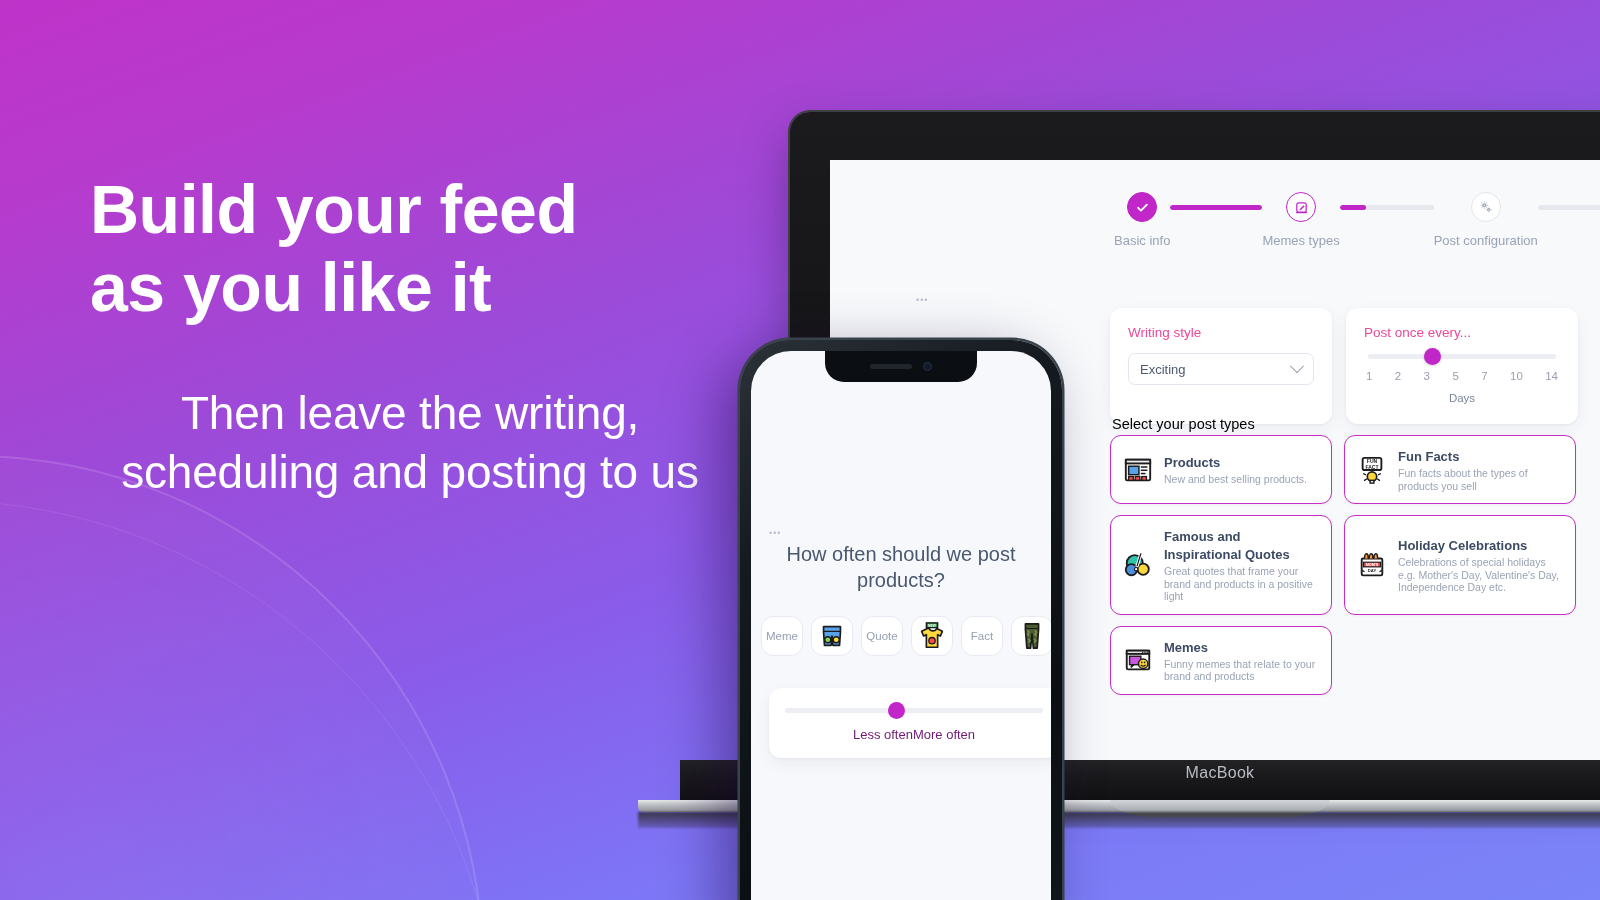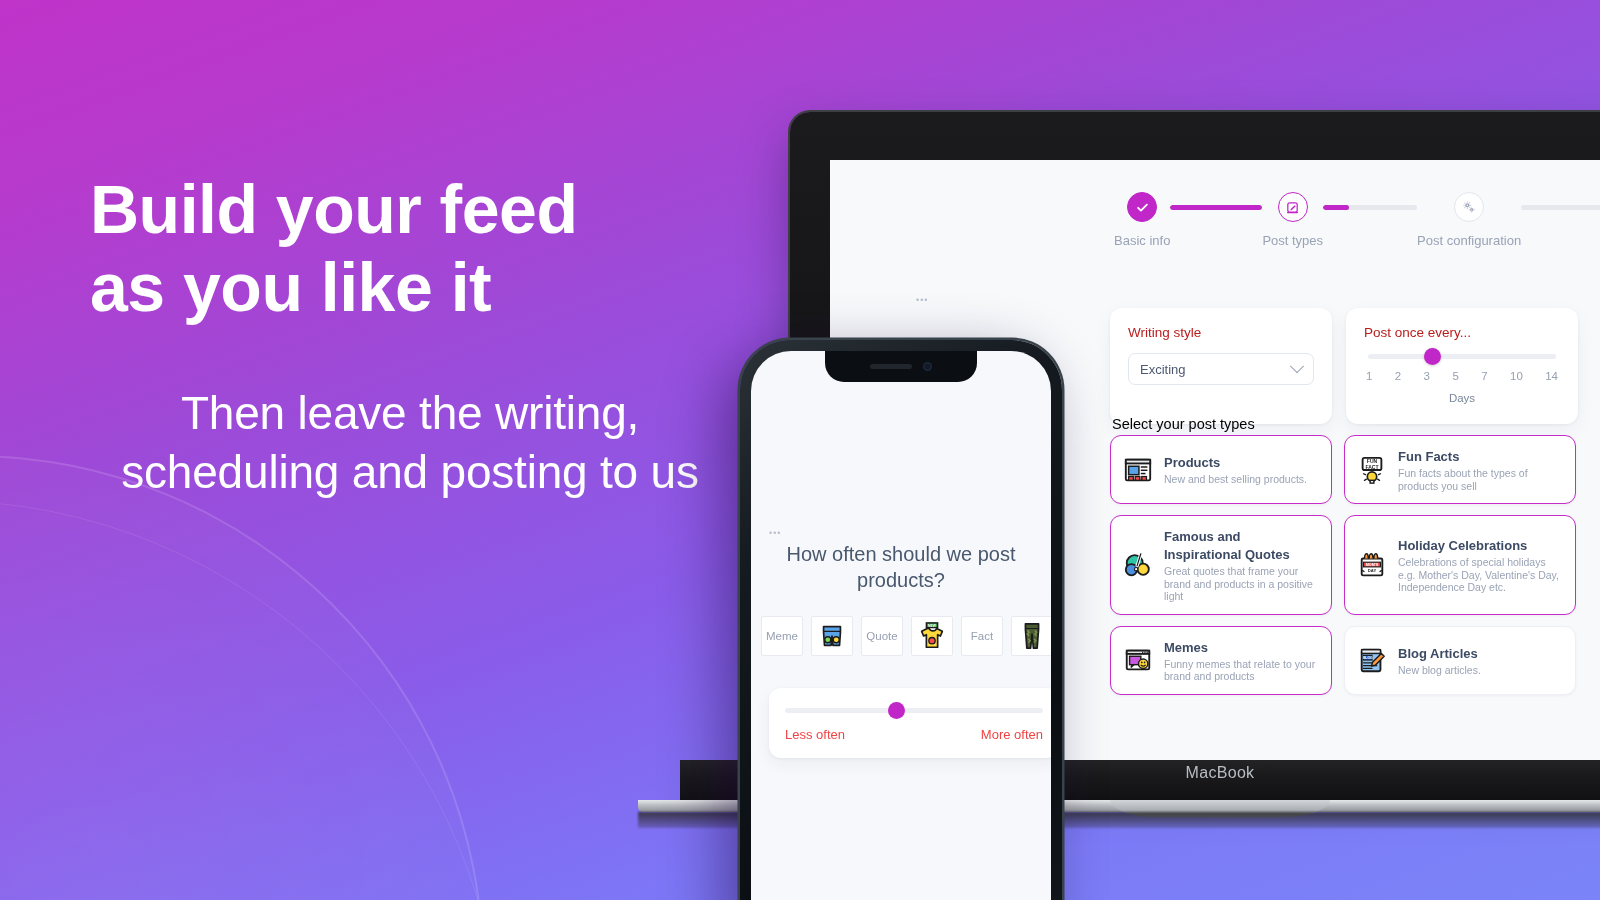--- a/index.html
+++ b/index.html
@@ -89,21 +89,21 @@
 
   
   .mini-dots{position:absolute;left:86px;top:135px;font-size:9px;color:#b9c0cf;letter-spacing:1px;}
 
   
   .toprow{position:absolute;left:280px;top:148px;display:flex;gap:14px;}
   .panel{
     background:#fff;border-radius:12px;box-shadow:0 1px 3px rgba(33,43,74,.06),0 6px 18px rgba(33,43,74,.05);
     padding:17px 18px 20px 18px;box-sizing:border-box;
   }
-  .panel-label{font-size:13.5px;color:#b91c1c;margin-bottom:13px;}
+  .panel-label{font-size:13.5px;color:#ec4899;margin-bottom:13px;}
   .select{
     height:30px;border:1px solid #e2e6ee;border-radius:7px;display:flex;align-items:center;
     justify-content:space-between;padding:0 11px;font-size:13px;color:#4d5971;background:#fff;
   }
   .chev{width:9px;height:9px;border-right:1.6px solid #9aa3b5;border-bottom:1.6px solid #9aa3b5;transform:rotate(45deg) translate(-2px,-2px);}
 
   .slider-track{height:5px;background:#eceef3;border-radius:4px;position:relative;margin:14px 4px 11px 4px;}
   .slider-knob{
     position:absolute;top:-6px;width:17px;height:17px;border-radius:50%;background:#c026c8;
     box-shadow:0 1px 3px rgba(0,0,0,.18);
@@ -142,32 +142,32 @@
   }
   .speaker{width:42px;height:4.5px;border-radius:3px;background:#20262c;}
   .camera{width:9px;height:9px;border-radius:50%;background:#121a2a;box-shadow:inset 0 0 0 1.5px #1d2736;}
   .ph-dots{position:absolute;left:18px;top:177px;font-size:9px;color:#b9c0cf;letter-spacing:1px;}
   .ph-q{
     position:absolute;left:26px;right:26px;top:190px;text-align:center;
     font-size:20px;line-height:26px;color:#4a586e;
   }
   .chips{position:absolute;left:10px;right:0;top:265px;display:flex;gap:8px;}
   .chip{
-    width:40px;height:38px;border:1px solid #e7eaf0;border-radius:2px;background:#fff;
+    width:40px;height:38px;border:1px solid #e7eaf0;border-radius:12px;background:#fff;
     display:flex;align-items:center;justify-content:center;flex:0 0 auto;overflow:hidden;
   }
   .chip span{font-size:11.5px;color:#97a0b2;white-space:nowrap;}
   .ph-card{
     position:absolute;left:18px;right:-8px;top:337px;background:#fff;border-radius:12px;
     box-shadow:0 1px 3px rgba(33,43,74,.06),0 6px 16px rgba(33,43,74,.05);
     padding:20px 16px 16px 16px;box-sizing:border-box;
   }
   .ph-track{height:5px;background:#eceef3;border-radius:4px;position:relative;}
   .ph-knob{position:absolute;top:-6px;width:17px;height:17px;border-radius:50%;background:#c026c8;}
-  .ph-lbls{display:flex;justify-content:space-between;margin-top:14px;font-size:13px;color:#ef4444;}
+  .ph-lbls{display:flex;justify-content:center;margin-top:14px;font-size:13px;color:#701a75;}
 </style>
 </head>
 <body>
 
 <div class="swoosh"></div>
 <div class="swoosh2"></div>
 
 <div class="copy">
   <h1 class="headline">
     <span>Build your feed</span><br>
@@ -196,21 +196,21 @@
         </div>
 
       <div class="step-wrap">
         <div class="step-node current">
           <svg width="15" height="15" viewBox="0 0 24 24" fill="none" stroke="#c026c8" stroke-width="2" stroke-linecap="round" stroke-linejoin="round">
             <path d="M4 20h16"></path>
               <rect x="4.5" y="4.5" width="15" height="15" rx="3"></rect>
               <path d="M15.5 8.2l-6.2 6.2-.6 2.3 2.3-.6 6.2-6.2z" fill="#c026c8" stroke="none"></path>
           </svg>
         </div>
-        <div class="step-label">Post types</div>
+        <div class="step-label">Memes types</div>
       </div>
       <div class="connector" style="width:94px;">
           <div class="fill" style="width:28%"></div>
         </div>
 
       <div class="step-wrap">
         <div class="step-node">
           <svg width="16" height="16" viewBox="0 0 24 24" fill="#9aa3b5">
             <circle cx="9.5" cy="9.5" r="3.2"></circle>
               <circle cx="9.5" cy="9.5" r="1.2" fill="#fff"></circle>
@@ -346,36 +346,20 @@
               <circle cx="23" cy="18.6" r=".9" fill="#1c1c1c"></circle>
             <path d="M19.3 21.6c1.2 1.3 3.2 1.3 4.4 0" fill="none" stroke="#1c1c1c" stroke-width="1.3" stroke-linecap="round"></path>
           </svg>
         </span>
         <span class="pt-txt">
           <span class="pt-name">Memes</span>
           <span class="pt-desc" style="display:block">Funny memes that relate to your brand and products</span>
         </span>
       </div>
 
-      <div class="ptcard">
-        <span class="pt-ico">
-          <svg width="30" height="30" viewBox="0 0 32 32">
-            <rect x="5" y="5" width="20" height="23" rx="1.5" fill="#8fc4f2" stroke="#1c1c1c" stroke-width="2"></rect>
-            <rect x="5" y="5" width="20" height="4" fill="#e9edf2" stroke="#1c1c1c" stroke-width="1.6"></rect>
-            <rect x="7" y="11" width="9" height="5" fill="#2f6fd0" stroke="#1c1c1c" stroke-width="1.3"></rect>
-            <text x="11.5" y="15" font-size="3.6" font-family="Liberation Sans" font-weight="bold" text-anchor="middle" fill="#fff">BLOG</text>
-            <path d="M7 19h14M7 22h14M7 25h9" stroke="#1c1c1c" stroke-width="1.4" stroke-linecap="round"></path>
-            <path d="M26 9l3 3-9.5 9.5-4 1 1-4z" fill="#ff9a3c" stroke="#1c1c1c" stroke-width="1.6" stroke-linejoin="round"></path>
-          </svg>
-        </span>
-        <span class="pt-txt">
-          <span class="pt-name">Blog Articles</span>
-          <span class="pt-desc" style="display:block">New blog articles.</span>
-        </span>
-      </div>
 
     </div>
   </div>
 
   <div class="base"></div>
   <div class="base-label">MacBook</div>
   <div class="lip"></div>
   <div class="notch-lip"></div>
   <div class="shadow-strip"></div>
 </div>

